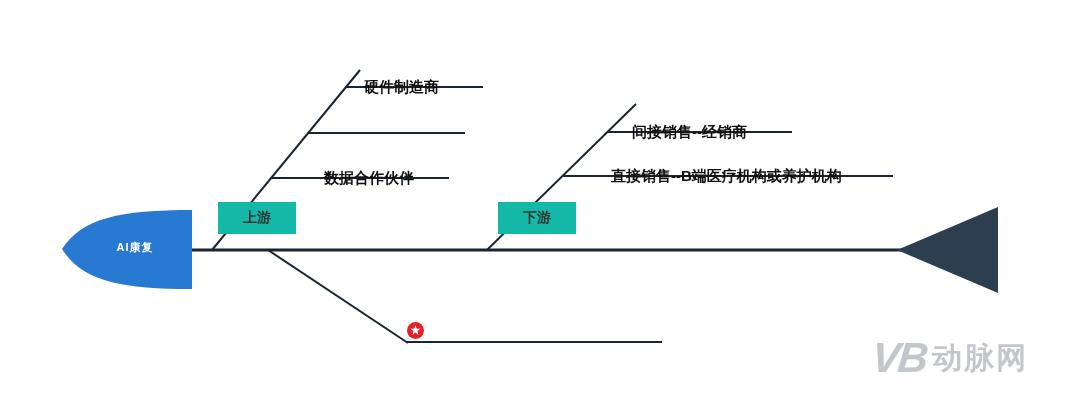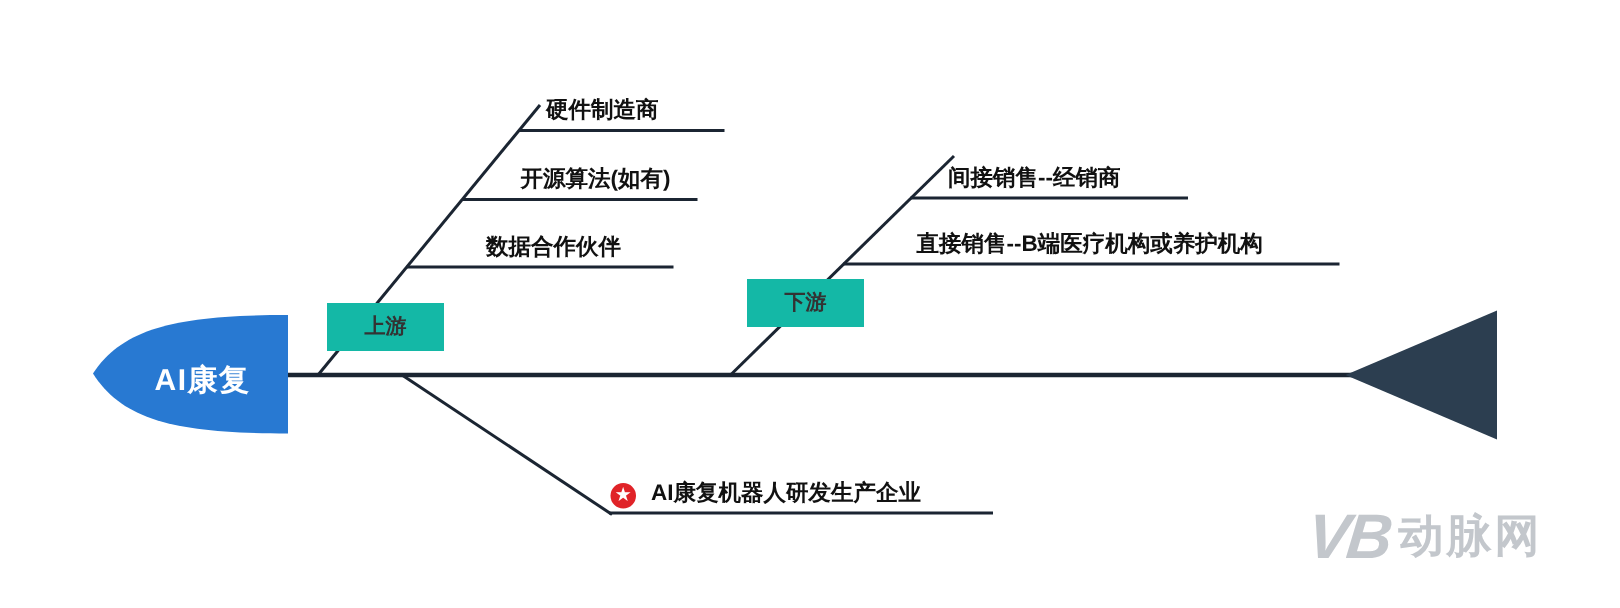--- a/index.html
+++ b/index.html
@@ -3,32 +3,32 @@
 <meta charset="utf-8">
 <style>
   html,body{margin:0;padding:0;background:#fff;}
   .canvas{
     position:relative;width:1080px;height:405px;background:#ffffff;overflow:hidden;
     font-family:"Liberation Sans",sans-serif;
   }
   .lines{position:absolute;left:0;top:0;}
   .head-label{
     position:absolute;left:80px;top:240px;width:110px;text-align:center;
-    color:#ffffff;font-weight:bold;font-size:20px;letter-spacing:1px;
+    color:#ffffff;font-weight:bold;font-size:11px;letter-spacing:1px;
   }
   .cat{
     position:absolute;width:78px;height:32px;background:#14b8a6;color:#333333;
     font-weight:bold;font-size:14px;display:flex;align-items:center;justify-content:center;
   }
   .cat-up{left:218px;top:202px;}
-  .cat-down{left:498px;top:186px;}
+  .cat-down{left:498px;top:202px;}
   .cat-mid{left:301px;top:275px;}
   .item{
     position:absolute;font-weight:bold;font-size:15px;color:#111111;
-    white-space:nowrap;line-height:18px;
+    white-space:nowrap;line-height:18px;margin-top:13px;
   }
   .item-u1{left:364px;top:65px;}
   .item-u2{left:347px;top:111px;}
   .item-u3{left:324px;top:156px;font-family:Liberation Serif, serif;}
   .item-d1{left:632px;top:110px;}
   .item-d2{left:611px;top:154px;}
   .item-m1{left:434px;top:320px;}
   .badge{
     position:absolute;left:407px;top:322px;width:17px;height:17px;border-radius:50%;
     background:#e02328;color:#ffffff;font-size:11px;line-height:17px;text-align:center;
@@ -71,28 +71,26 @@
     <line x1="268" y1="250" x2="408" y2="343" stroke="#1b2532" stroke-width="2"></line>
     <line x1="406" y1="342" x2="662" y2="342" stroke="#1b2532" stroke-width="2"></line>
   </svg>
 
   <div class="head-label">AI康复</div>
 
   <div class="cat cat-up">上游</div>
   <div class="cat cat-down">下游</div>
 
   <div class="item item-u1">硬件制造商</div>
-  <div class="item item-u2">开源算法(如有)</div>
   <div class="item item-u3">数据合作伙伴</div>
 
   <div class="item item-d1">间接销售--经销商</div>
   <div class="item item-d2">直接销售--B端医疗机构或养护机构</div>
 
   <span class="badge">★</span>
-  <div class="item item-m1">AI康复机器人研发生产企业</div>
 
   <div class="watermark">
     <span class="wm-logo">VB</span>
     <span class="wm-col">
       <span class="wm-name">动脉网</span>
     </span>
   </div>
 
 </div>
 

